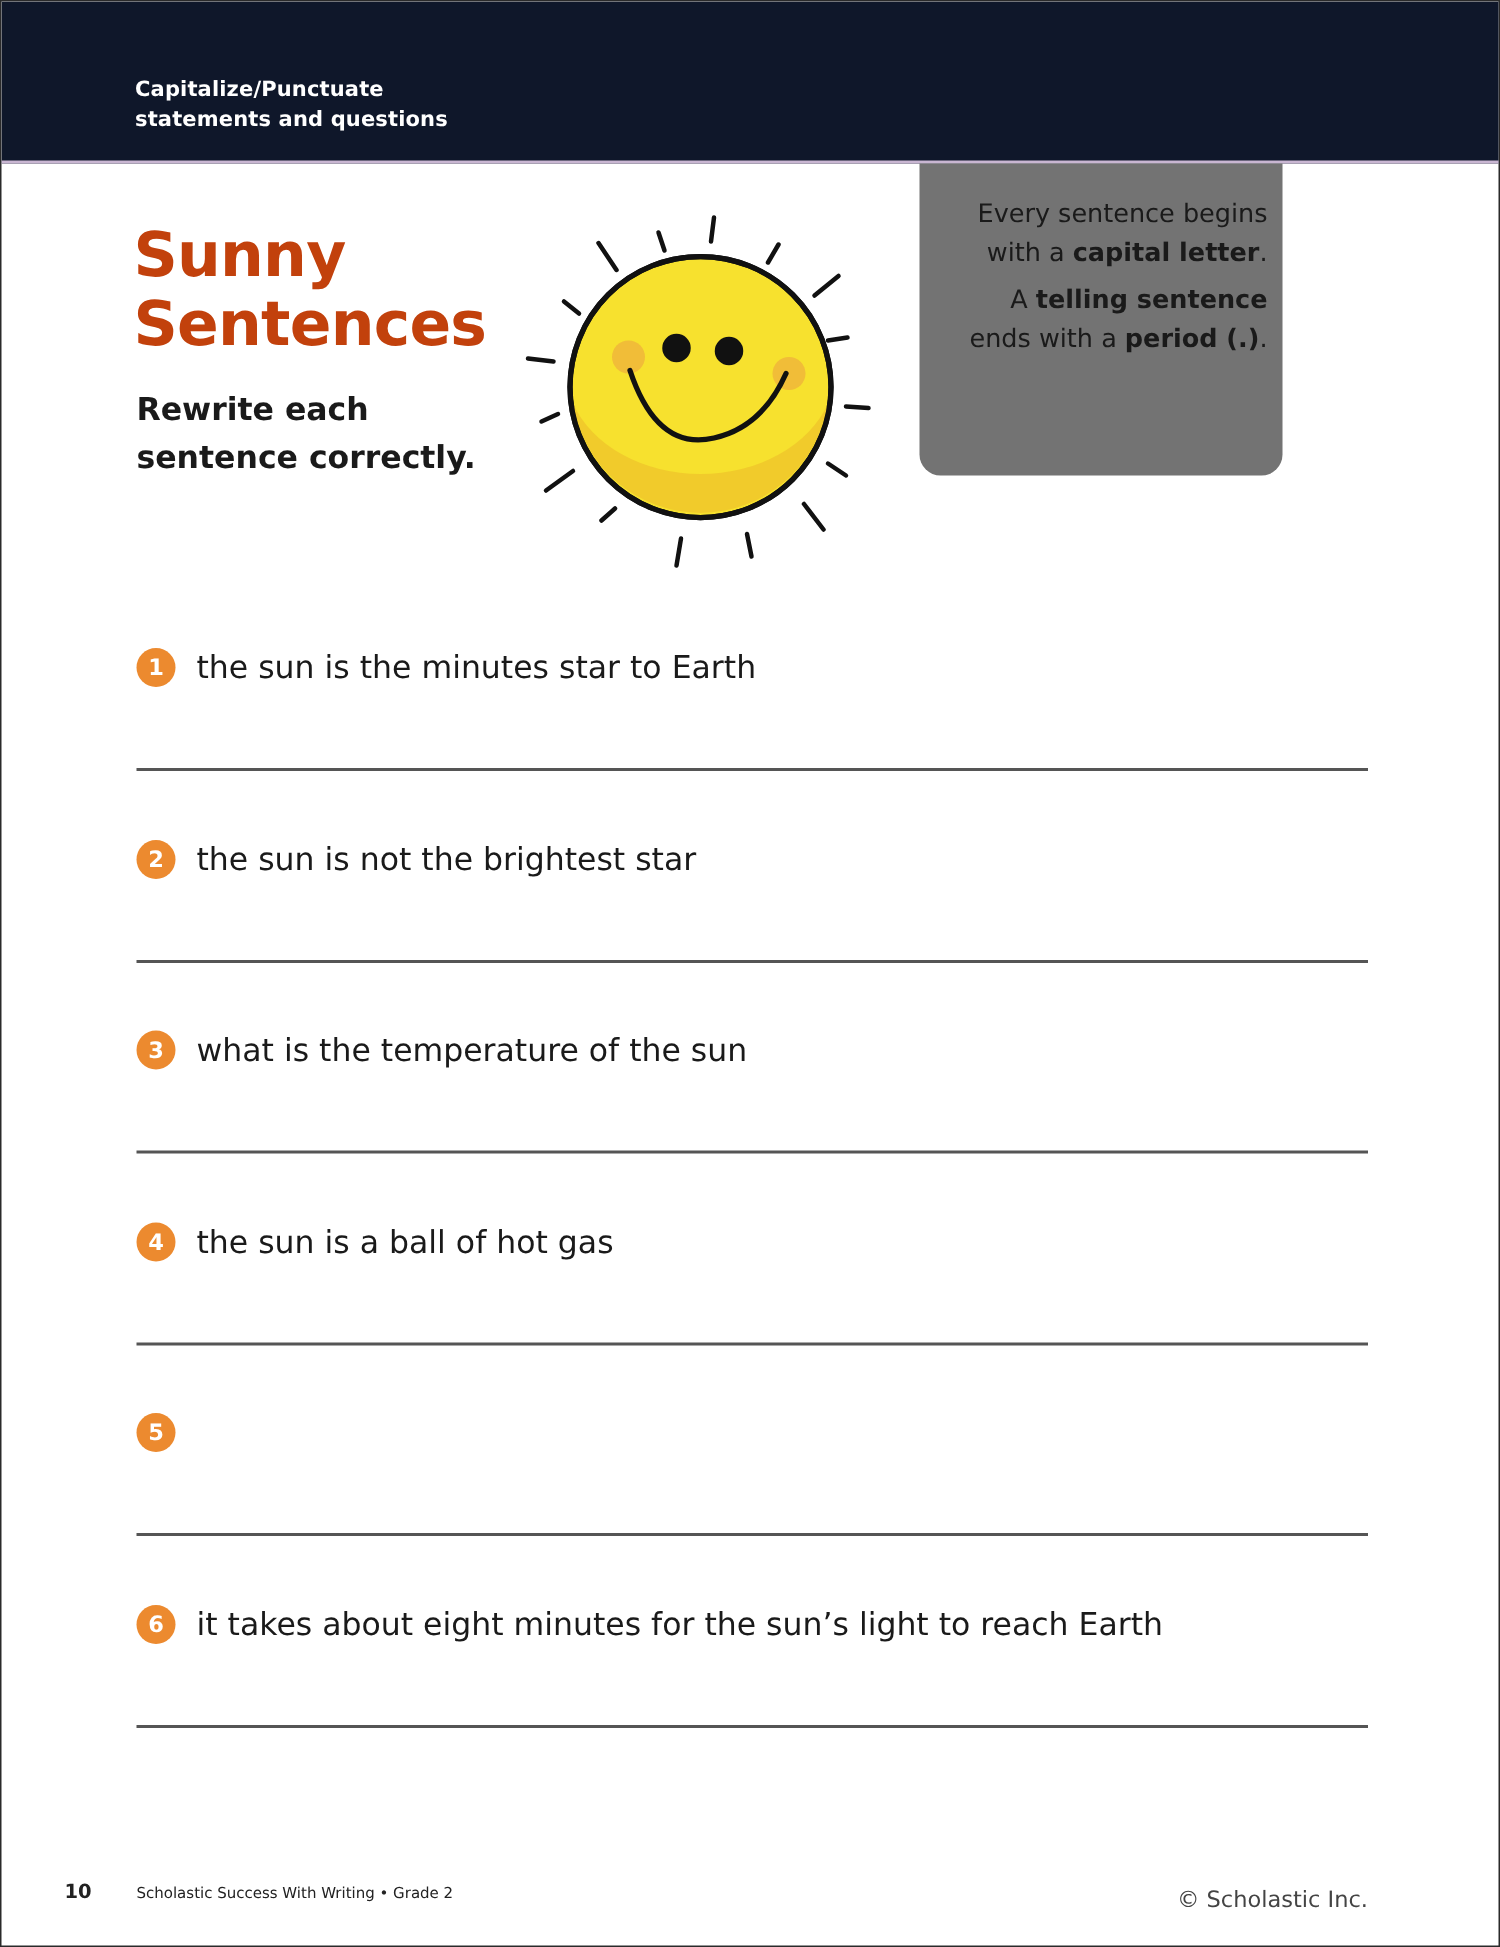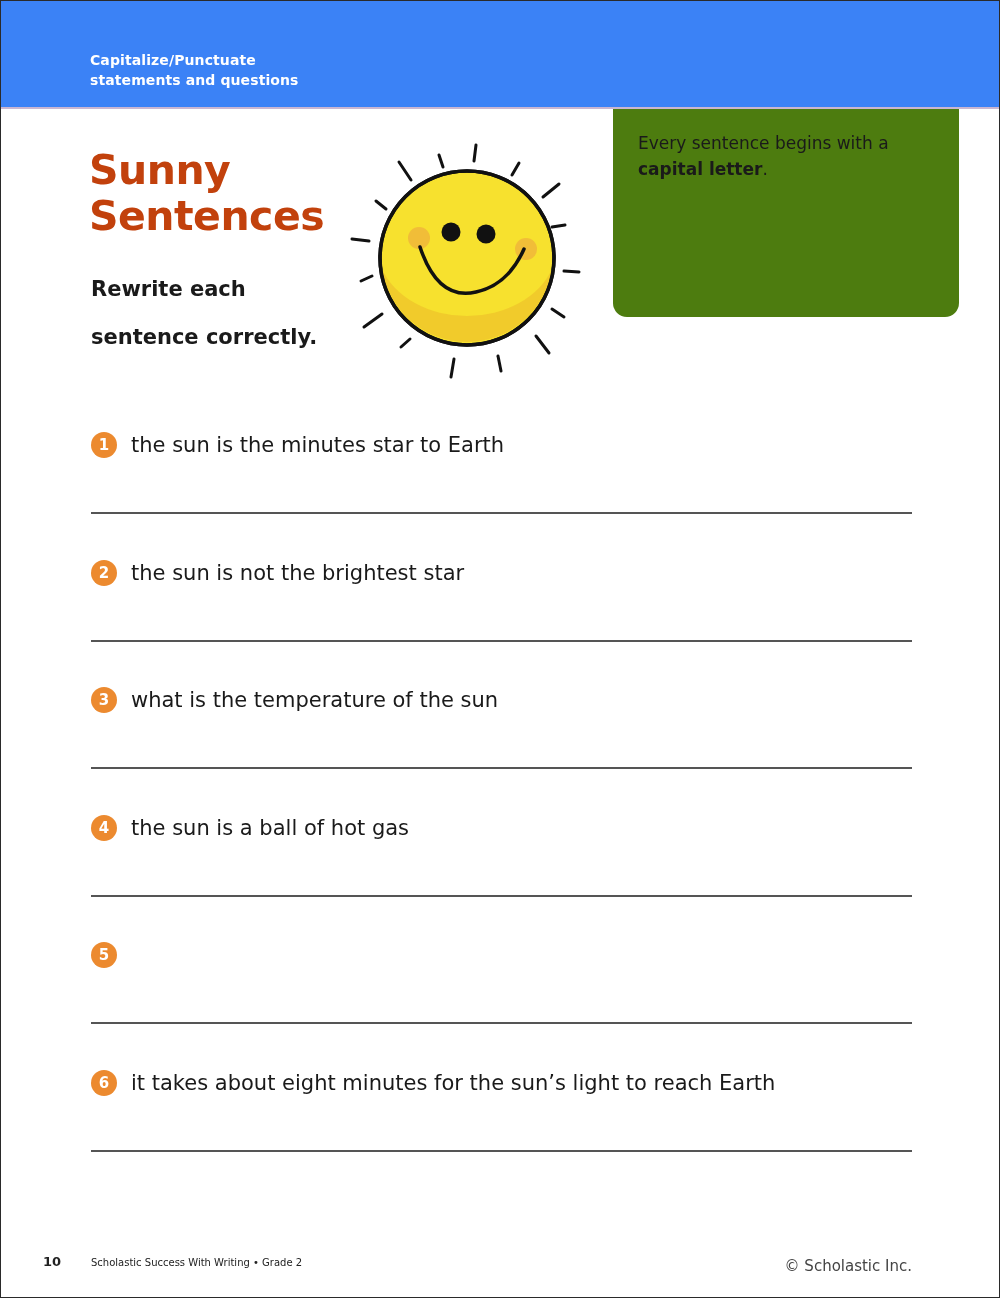--- a/index.html
+++ b/index.html
@@ -6,21 +6,21 @@
   html, body { width: 1000px; height: 1298px; background: #ffffff; }
   body {
     position: relative;
     font-family: "DejaVu Sans", sans-serif;
     color: #1a1a1a;
     overflow: hidden;
     border: 1px solid #2a2a2a;
   }
   .header-band {
     position: absolute; left: 0; top: 0; width: 1000px; height: 108px;
-    background: #3b82f6;
+    background: #0f172a;
     border-bottom: 2px solid #c9b6d2;
   }
   .skill-label {
     position: absolute; left: 89px; top: 49px;
     color: #ffffff; font-weight: bold; font-size: 14px; line-height: 20px;
     letter-spacing: 0.1px;
   }
   .skill-label span { display: block; }
 
   .title {
@@ -28,33 +28,33 @@
     color: #c2410c; font-weight: bold; font-size: 41px; line-height: 46px;
     font-family: "DejaVu Sans", sans-serif;
     letter-spacing: -0.5px;
   }
   .title span { display: block; }
 
   .instructions {
     position: absolute; left: 90px; top: 256px;
     font-size: 21px; line-height: 32px; font-weight: bold; color: #1a1a1a;
   }
-  .instructions span { display: block; margin-top: 16px; }
+  .instructions span { display: block; }
 
   .sun {
     position: absolute; left: 345px; top: 140px; width: 240px; height: 240px;
   }
 
   .rule-box {
-    position: absolute; left: 612px; top: 108px; width: 346px; height: 208px;
-    background: #4d7c0f;
+    position: absolute; left: 612px; top: 108px; width: 242px; height: 208px;
+    background: #737373;
     border-radius: 0 0 14px 14px;
     padding: 22px 10px 0 25px;
     font-family: "DejaVu Sans", sans-serif;
-    font-size: 17px; line-height: 25.5px; color: #1a1a1a;
+    font-size: 17px; line-height: 25.5px; color: #1a1a1a; text-align: right;
   }
   .rule-box p { margin-bottom: 6px; }
   .rule-box b { font-weight: bold; }
 
   .items { position: absolute; left: 0; top: 0; }
   .item {
     position: absolute; left: 90px; width: 821px; height: 128px;
   }
   .badge {
     position: absolute; left: 0; top: 5px;
@@ -125,20 +125,21 @@
     <circle cx="73" cy="97" r="11" fill="#f0b63a" opacity="0.85"></circle>
     <circle cx="180" cy="108" r="11" fill="#f0b63a" opacity="0.85"></circle>
     <circle cx="105" cy="91" r="9.5" fill="#111"></circle>
     <circle cx="140" cy="93" r="9.5" fill="#111"></circle>
     <path d="M74 106 Q92 160 130 151 Q162 144 178 108" fill="none" stroke="#111" stroke-width="3.5" stroke-linecap="round"></path>
   </svg>
 </div>
 
 <div class="rule-box">
   <p><span>Every sentence begins with a </span><b>capital letter</b><span>.</span></p>
+  <p><span>A </span><b>telling sentence</b><span> ends with a </span><b>period (.)</b><span>.</span></p>
 </div>
 
 <div class="items">
   <div class="item" style="top:426px;">
     <span class="badge">1</span>
     <span class="prompt">the sun is the minutes star to Earth</span>
     <div class="answer-line"></div>
   </div>
   <div class="item" style="top:554px;">
     <span class="badge">2</span>

